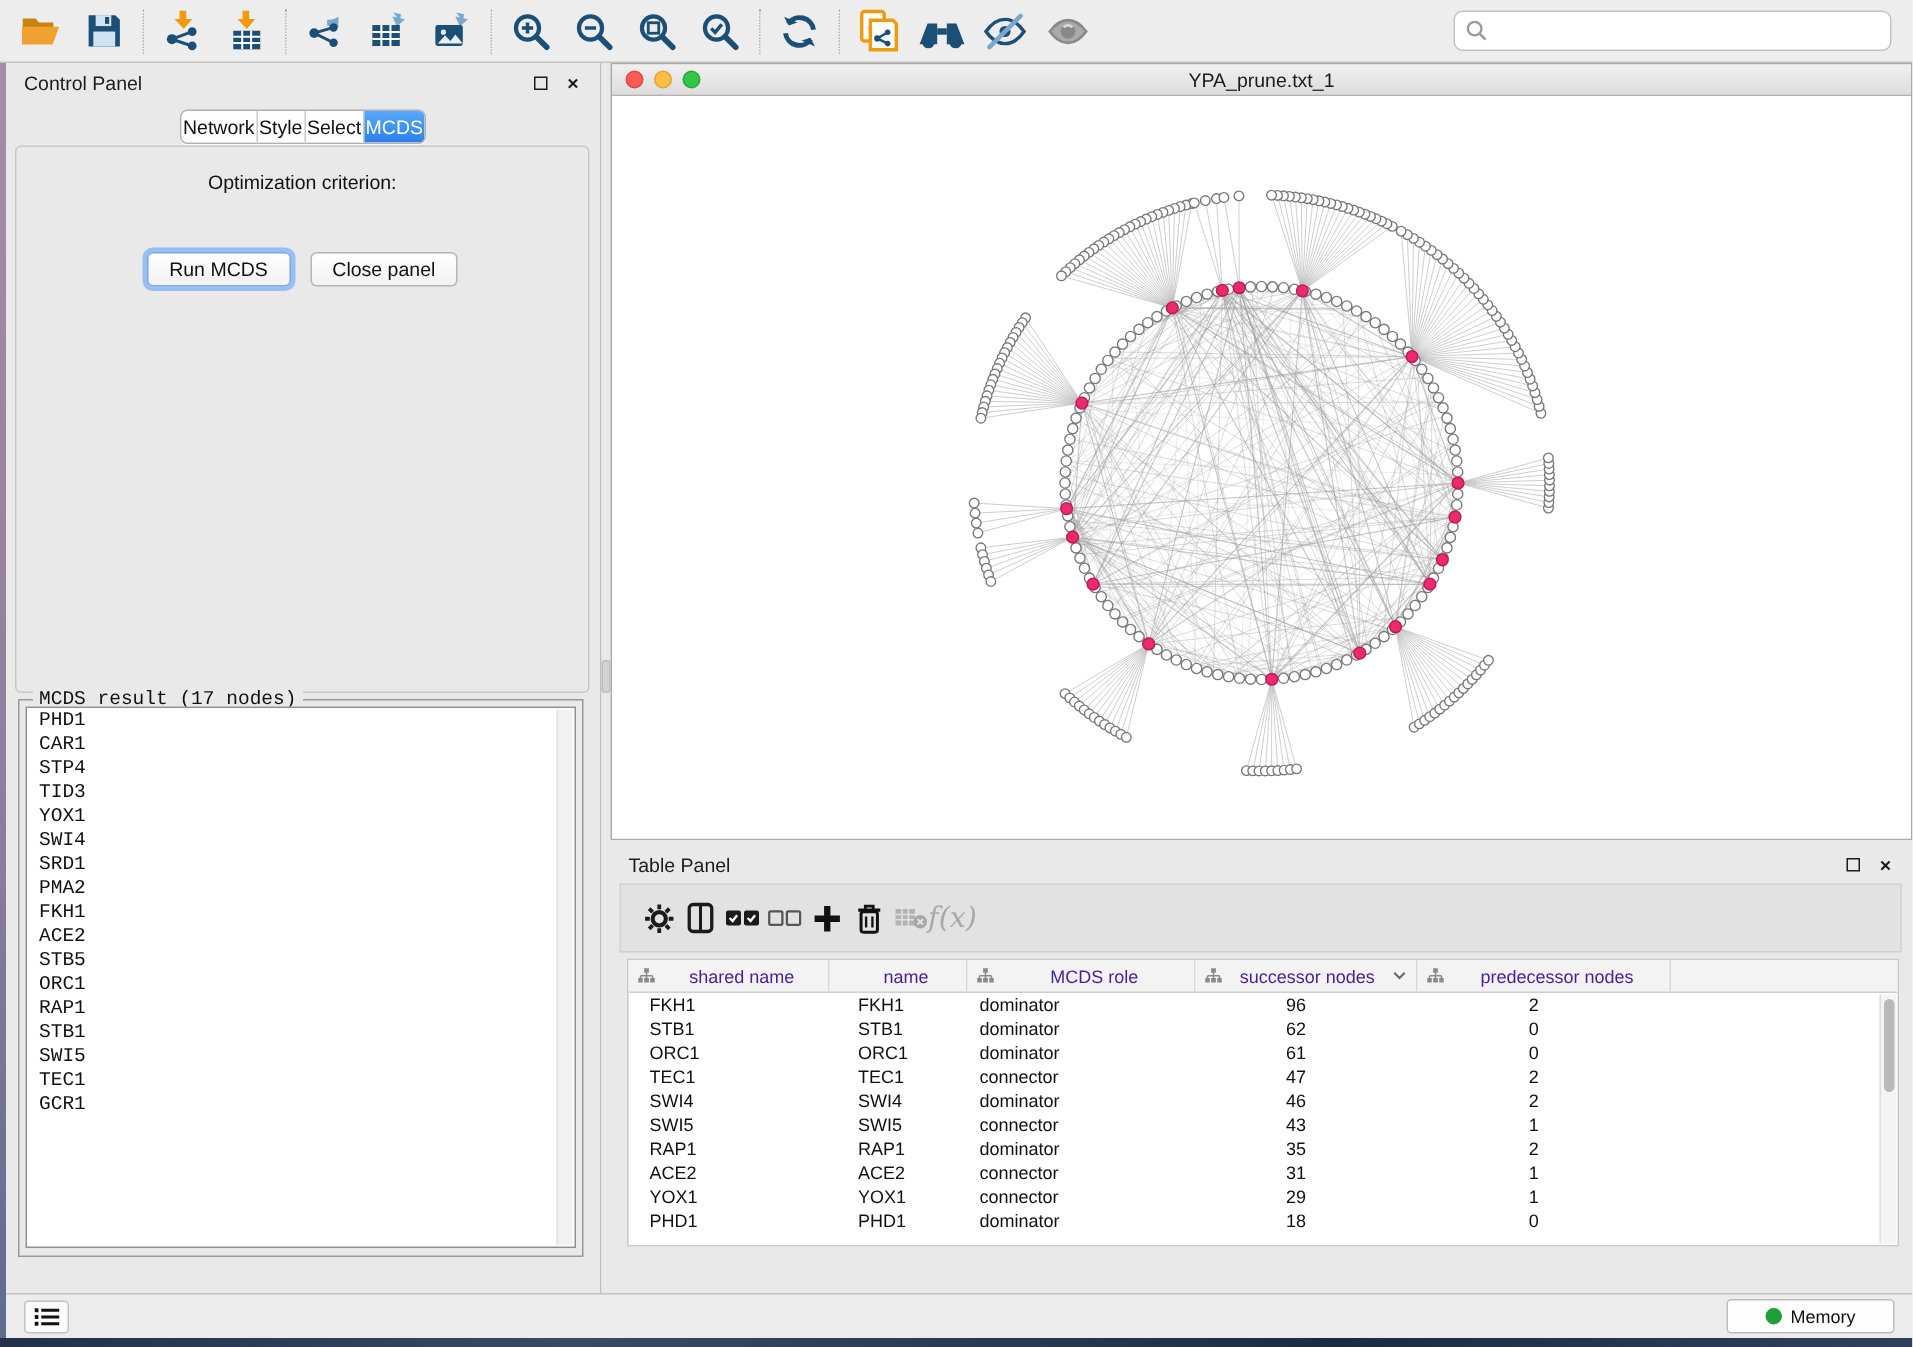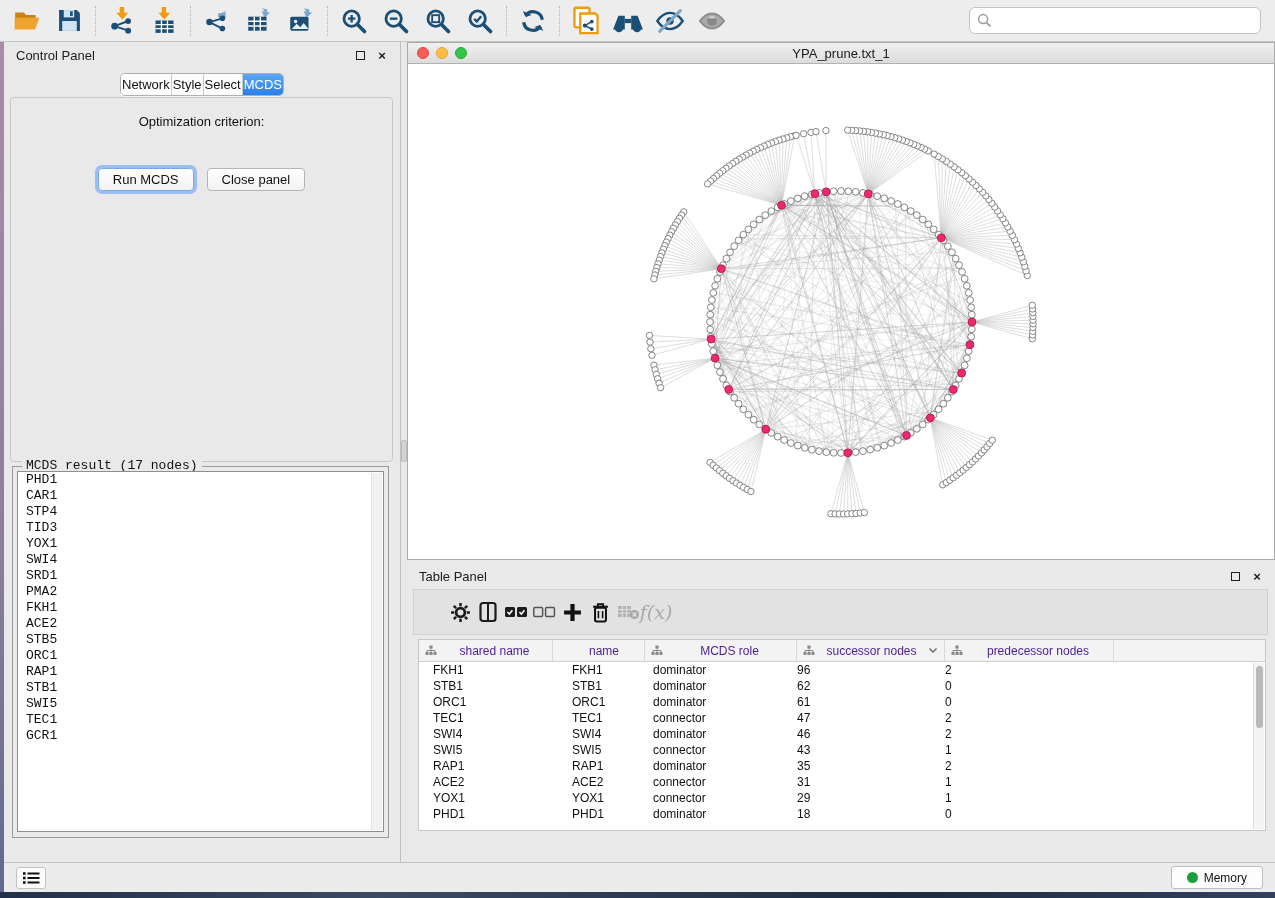--- a/index.html
+++ b/index.html
@@ -53,43 +53,43 @@
   .traffic { width:12px; height:12px; border-radius:50%; margin-right:7px; }
   .traffic.red { background:#fc5b57; border:1px solid #dd4743; }
   .traffic.yellow { background:#fdbe41; border:1px solid #dfa33a; }
   .traffic.green { background:#35c649; border:1px solid #2aa73c; }
   .net-title { position:absolute; left:0; right:0; text-align:center; font-size:13px; color:#1a1a1a; }
   .net-canvas { position:relative; width:100%; height:495px; background:#fff; }
   .net-canvas svg { position:absolute; inset:0; }
 
   
   .table-panel { position:absolute; left:407px; top:563px; width:868px; height:295px; background:#e9e9e9; }
-  .tp-toolbar { position:absolute; left:6px; right:7px; top:26px; height:46px; background:#e2e2e2; border:1px solid #d2d2d2; display:flex; align-items:center; padding-left:32px; }
+  .tp-toolbar { position:absolute; left:6px; right:7px; top:26px; height:46px; background:#e2e2e2; border:1px solid #d2d2d2; display:flex; align-items:center; padding-left:11px; }
   .tp-ibtn { border:none; background:transparent; width:28px; height:32px; display:flex; align-items:center; justify-content:center; }
   .fx-label { font-family:"DejaVu Serif", serif; font-style:italic; font-size:19px; color:#a8a8a8; }
 
   .tp-table { position:absolute; left:11px; right:9px; top:76px; height:192px; background:#fff; border:1px solid #c9c9c9; overflow:hidden; }
   .thead { display:flex; height:22px; background:#f3f3f3; border-bottom:1px solid #cfcfcf; }
   .th { display:flex; align-items:center; border-right:1px solid #d9d9d9; font-size:12px; color:#4c1d95; }
   .th .th-label { flex:1; text-align:center; padding:0 2px; }
   .th .colicon { margin-left:6px; flex:0 0 auto; }
   .tbody .tr { display:flex; height:16px; }
   .td { font-size:12px; color:#111; line-height:16px; white-space:nowrap; overflow:hidden; }
   .w0 { width:134px; } .w1 { width:81px;margin-left:11px; } .w2 { width:152px; } .w3 { width:148px; } .w4 { width:169px; }
   .td.w0 { padding-left:14px; } .td.w1 { padding-left:8px; } .td.w2 { padding-left:8px; }
-  .td.w3, .td.w4 { text-align:left; padding-right:14px; }
+  .td.w3, .td.w4 { text-align:center; padding-right:14px; }
   .tbl-scroll { position:absolute; top:23px; bottom:1px; right:1px; width:11px; background:#f4f4f4; border-left:1px solid #dedede; }
   .tbl-thumb { position:absolute; top:3px; left:2px; width:7px; height:62px; background:#b9b9b9; border-radius:4px; }
 
   .tp-tabs-row { position:absolute; left:0; right:0; top:269px; display:flex; justify-content:center; }
 
   
   .statusbar { position:absolute; left:4px; top:862px; width:1271px; height:30px; background:#ececec; border-top:1px solid #c2c2c2; display:flex; align-items:center; padding:0 12px; }
   .list-btn { width:30px; height:22px; background:#fbfbfb; border:1px solid #c2c2c2; border-radius:3px; display:flex; align-items:center; justify-content:center; }
-  .memory-btn { margin-left:auto; height:23px; background:#fdfdfd; border:1px solid #bdbdbd; border-radius:3px; display:flex; align-items:center; gap:6px; padding:0 15px; font-size:12px; color:#111; }
+  .memory-btn { margin-left:auto; height:23px; background:#fdfdfd; border:1px solid #bdbdbd; border-radius:3px; display:flex; align-items:center; gap:6px; padding:0 25px; font-size:12px; color:#111; }
   .mem-dot { width:11px; height:11px; border-radius:50%; background:#1d9e39; }
 </style>
 </head>
 <body>
 
 <div id="app">
 
   <div class="toolbar">
     <button class="tbtn">
       <svg width="28" height="26" viewBox="0 0 26 24">

